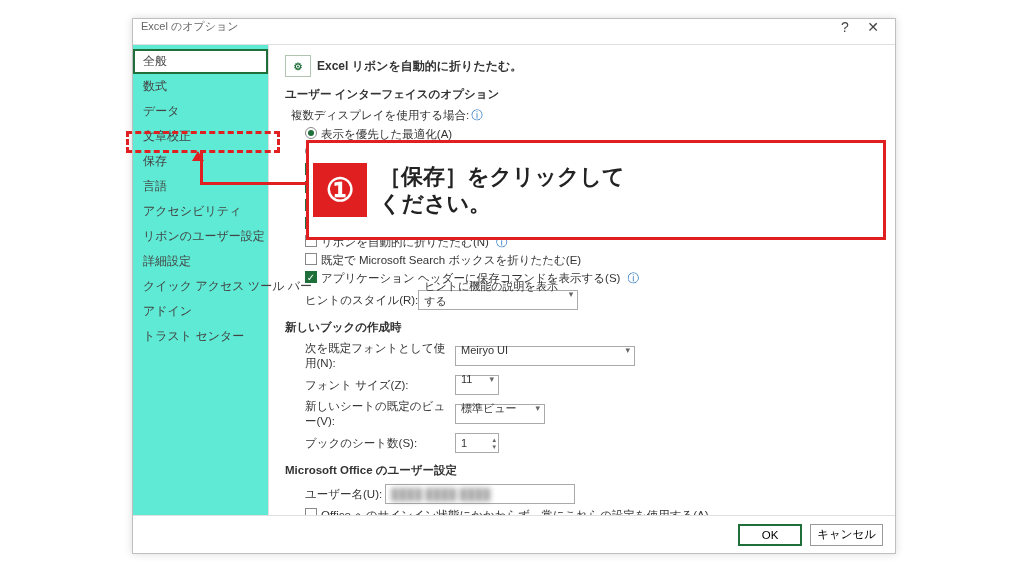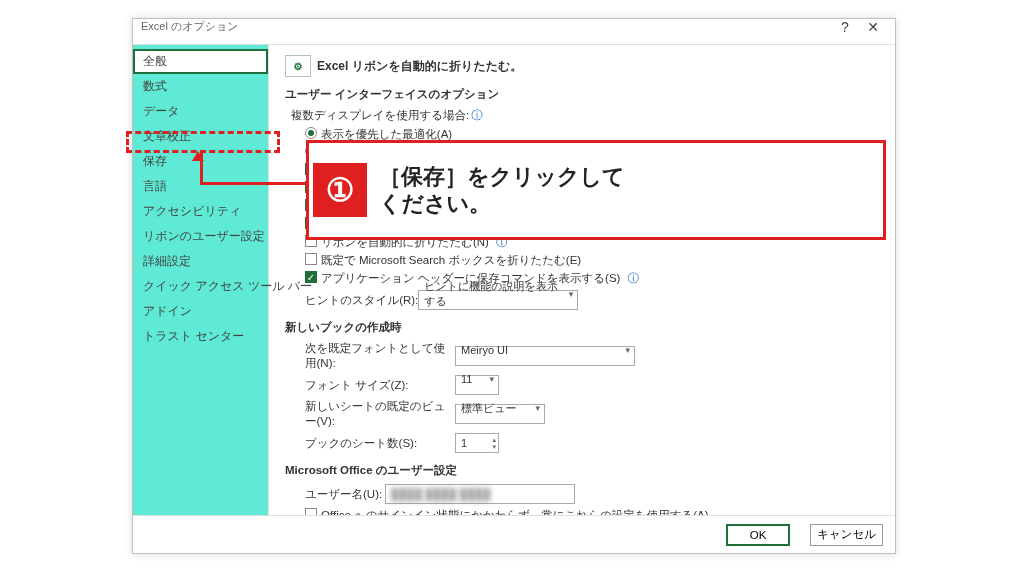--- a/index.html
+++ b/index.html
@@ -116,21 +116,21 @@
   }
   .number-ish::after{content:"▴\A▾";white-space:pre;position:absolute;right:2px;font-size:7px;line-height:7px;color:#666;}
   .text-ish{
     border:1px solid #aaa; height:20px; width:190px; background:#fff;
     display:inline-flex;align-items:center;padding:0 5px;font-size:11px;
     color:transparent; text-shadow:0 0 5px rgba(120,120,120,0.6);
   }
   .footer{
     height:38px;border-top:1px solid #e0e0e0;
     display:flex;align-items:center;justify-content:flex-end;
-    gap:20px;padding:0 12px;
+    gap:8px;padding:0 12px;
   }
   .btn-std{
     border:1px solid #999; background:#fff;
     min-width:64px;height:22px;font-size:11.5px;
   }
   .btn-std.primary{border:2px solid #1e6f3a;}
 
   
   .dashed-box{
     position:absolute;

